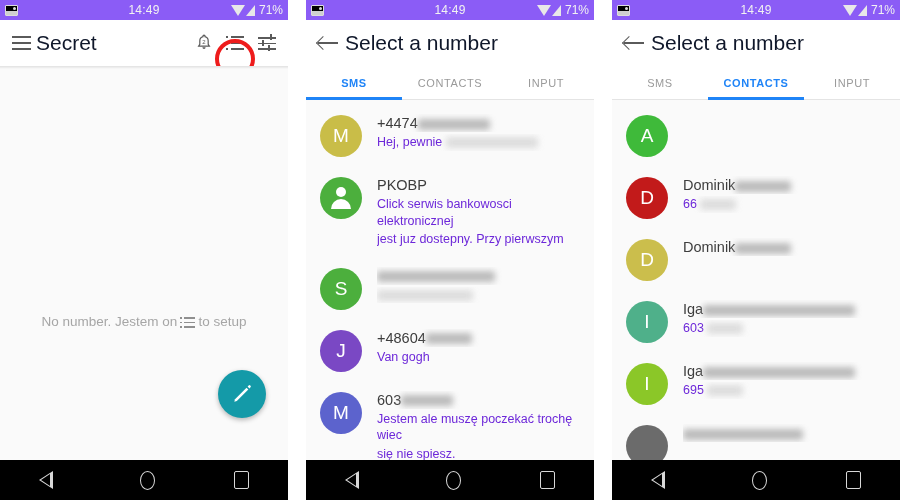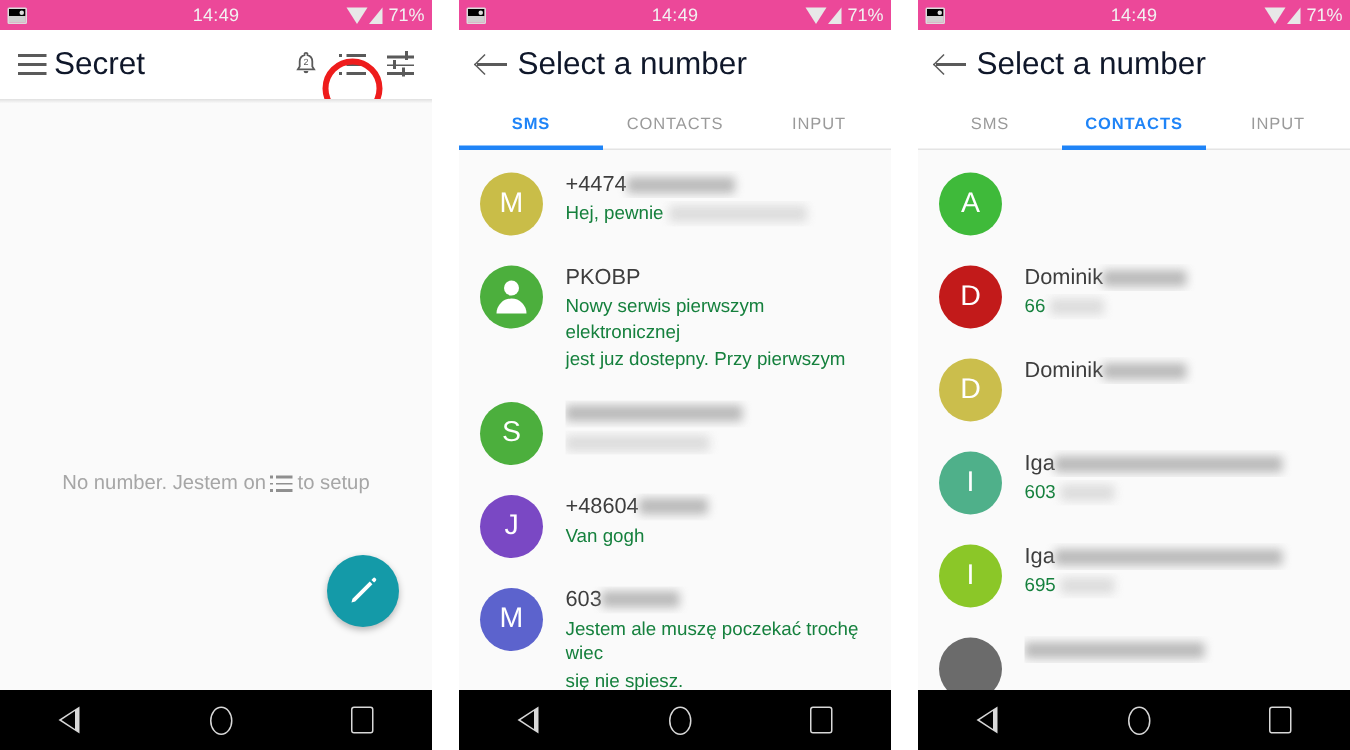--- a/index.html
+++ b/index.html
@@ -18,21 +18,21 @@
     width: 288px; height: 500px;
     position: relative;
     overflow: hidden;
     background: #fafafa;
     display: flex; flex-direction: column;
   }
   .gap { width: 18px; height: 500px; background: #ffffff; flex: none; }
 
   
   .statusbar {
-    height: 20px; background: #ec4899; color: #ffffff;
+    height: 20px; background: #8b5cf6; color: #ffffff;
     display: flex; align-items: center; flex: none;
     padding: 0 5px; font-size: 11.5px; position: relative; gap: 30px;
   }
   .sb-left { display: flex; align-items: center; gap: 4px; }
   .sb-img-icon {
     width: 13px; height: 11px; border: 1.5px solid #dcdcdc;
     background: linear-gradient(to top, #cfcfcf 0 45%, #000 45% 100%);
     border-radius: 1px; position: relative;
   }
   .sb-img-icon::after{
@@ -185,21 +185,21 @@
   .avatar .person::after{
     content:""; position:absolute; left:3px; top:14px; width:20px; height:10px;
     border-radius: 10px 10px 0 0; background:#ffffff;
   }
   .rowtext { min-width: 0; flex: 1; padding-top: 1px; }
   .rowtitle {
     font-size: 14.5px; color: #3d3d3d; line-height: 18px;
     white-space: nowrap; overflow: hidden;
   }
   .rowsub {
-    font-size: 12.5px; color: #15803d; line-height: 16.5px; margin-top: 2px;
+    font-size: 12.5px; color: #6d28d9; line-height: 16.5px; margin-top: 2px;
     overflow: hidden;
   }
   .blur {
     color: transparent; background: #c9c9c9;
     border-radius: 2px; filter: blur(3.2px); display: inline-block;
     vertical-align: middle; opacity: .85;
   }
   .blur.dark { background: #b0b0b0; }
   .blur.light { background: #d8d8d8; }
 
@@ -350,21 +350,21 @@
               <div class="rowtitle"><span>+4474</span><span class="blur dark" style="width:72px;height:11px;">&nbsp;</span></div>
               <div class="rowsub"><span>Hej, pewnie</span> <span class="blur light" style="width:92px;height:11px;">&nbsp;</span></div>
             </div>
           </div>
           <div class="row">
             <div class="avatar" style="background: rgb(76, 175, 61);">
               <span class="person"></span>
             </div>
             <div class="rowtext">
               <div class="rowtitle"><span>PKOBP</span></div>
-              <div class="rowsub"><span>Nowy serwis pierwszym elektronicznej</span> </div>
+              <div class="rowsub"><span>Click serwis bankowosci elektronicznej</span> </div>
               <div class="rowsub"><span>jest juz dostepny. Przy pierwszym</span> </div>
             </div>
           </div>
           <div class="row">
             <div class="avatar" style="background: rgb(76, 175, 61);">S</div>
             <div class="rowtext">
               <div class="rowtitle"><span class="blur dark" style="width:118px;height:11px;">&nbsp;</span></div>
               <div class="rowsub"><span class="blur light" style="width:96px;height:11px;">&nbsp;</span></div>
             </div>
           </div>

